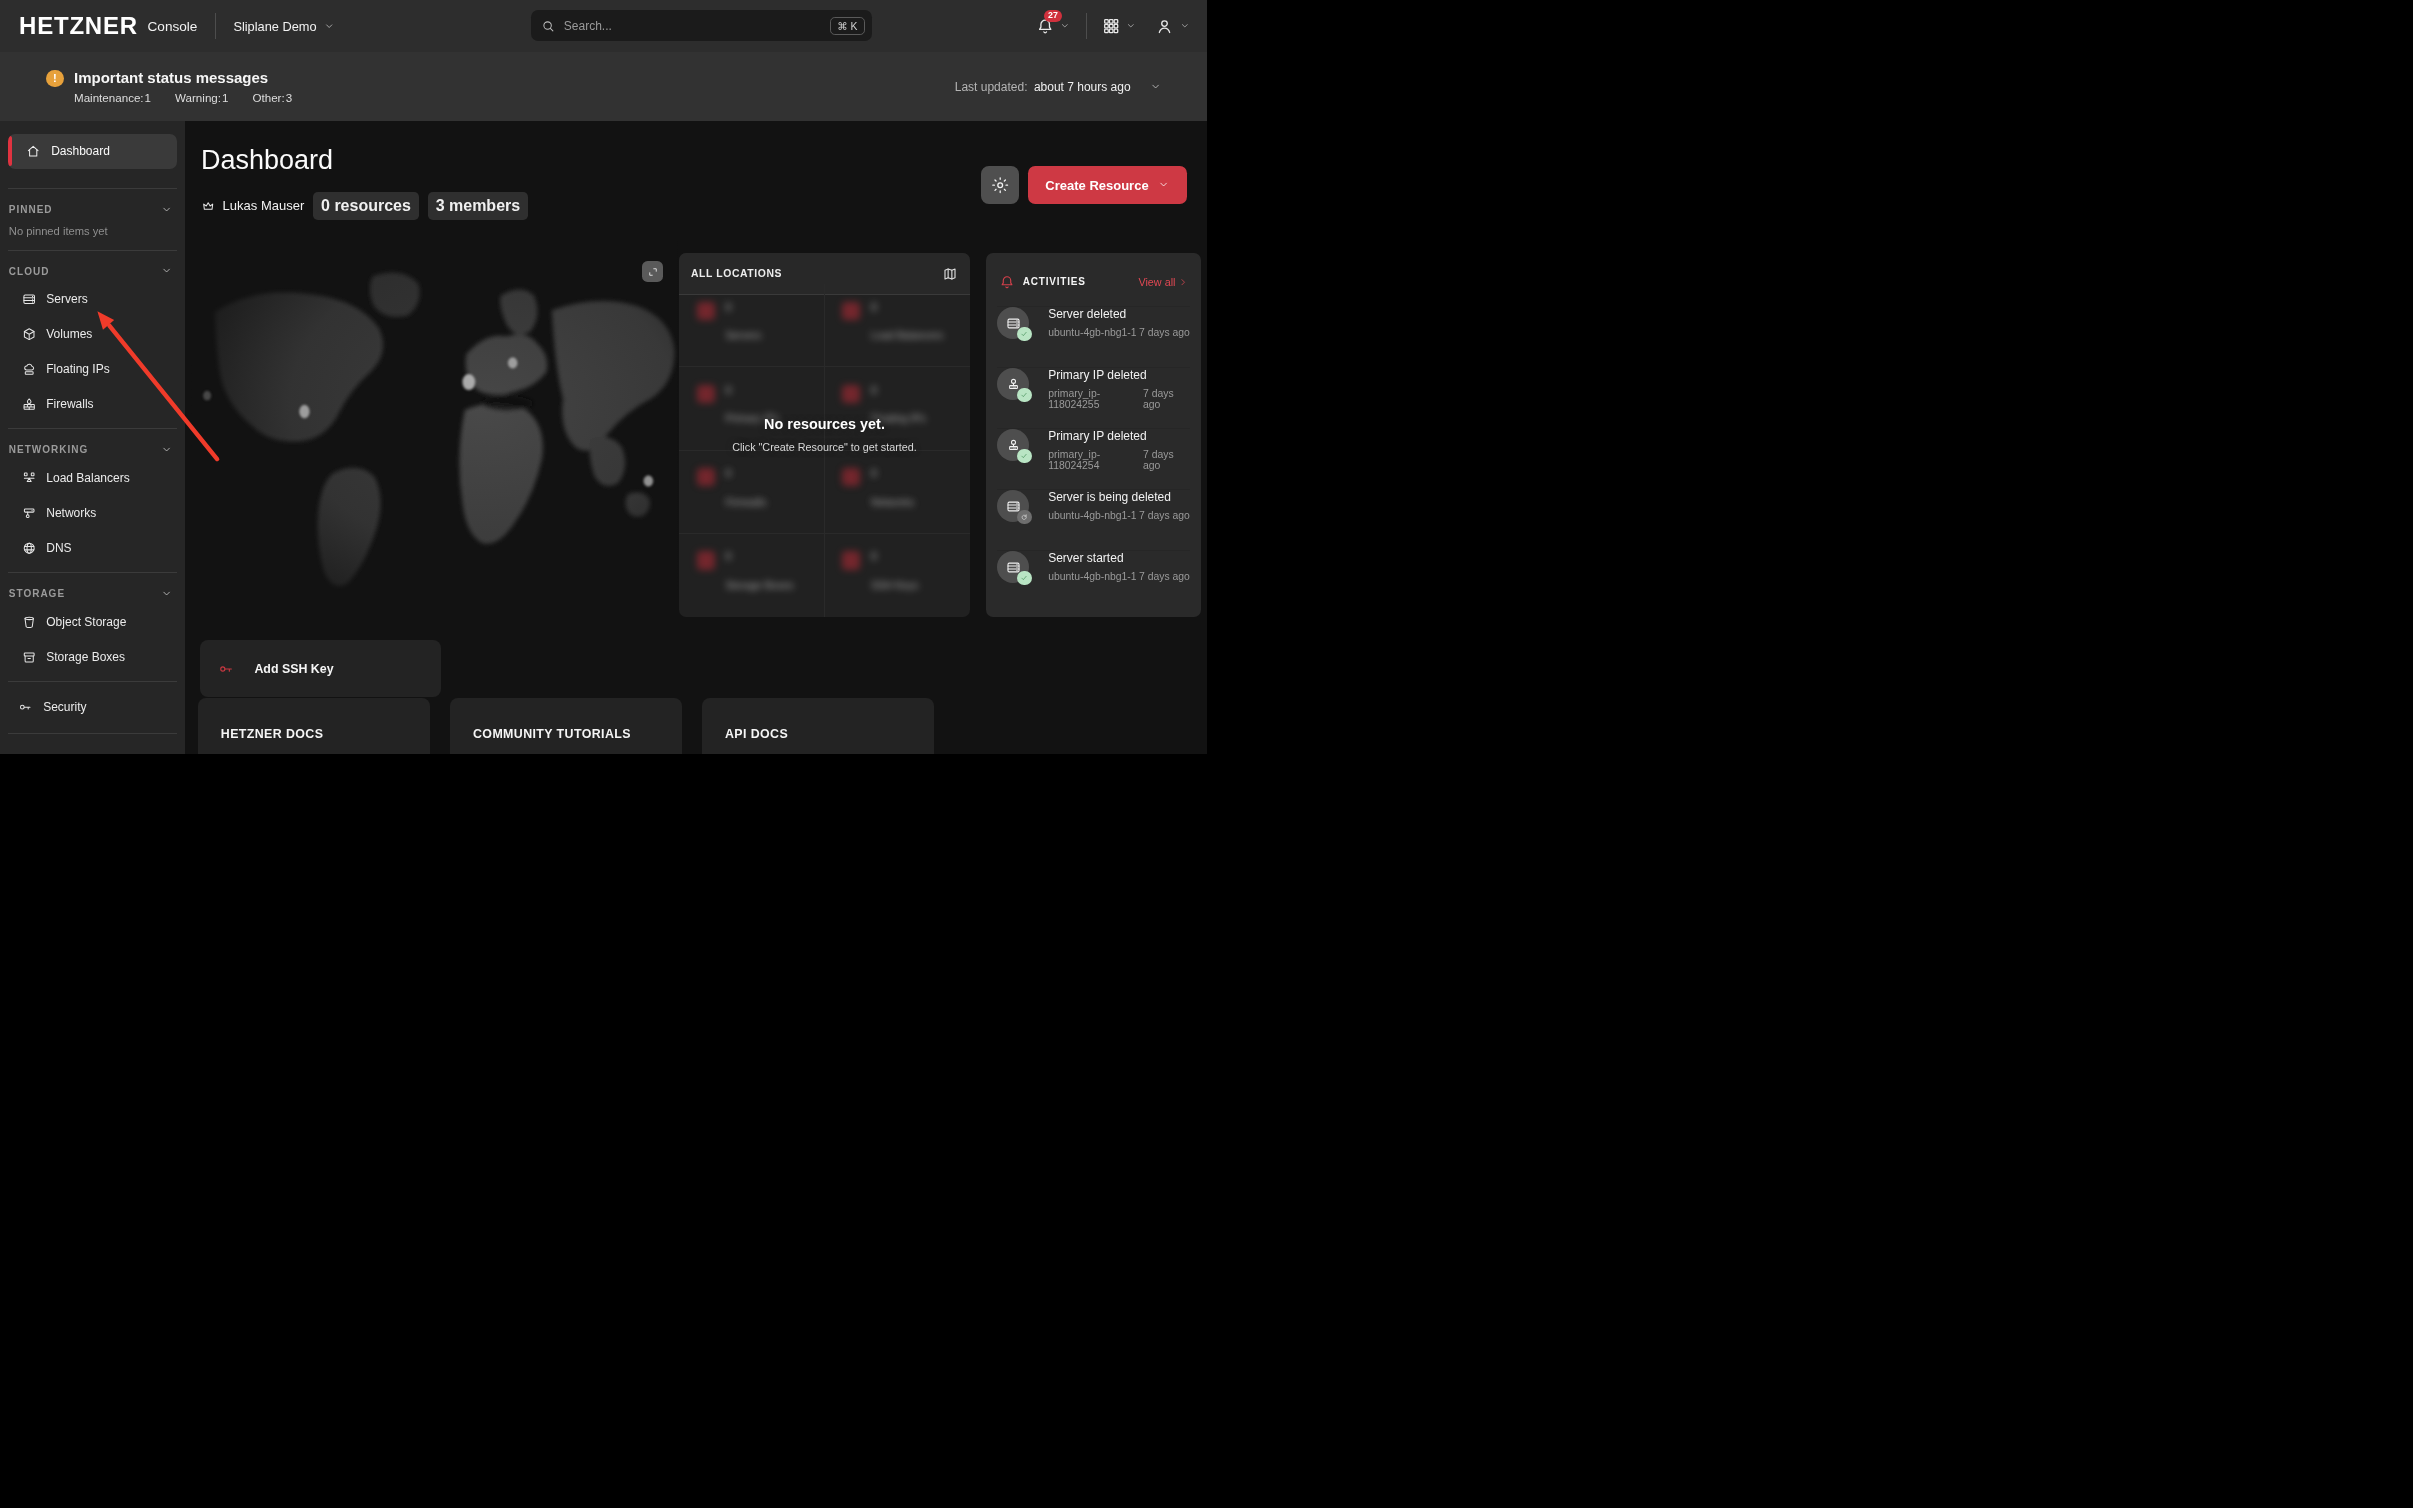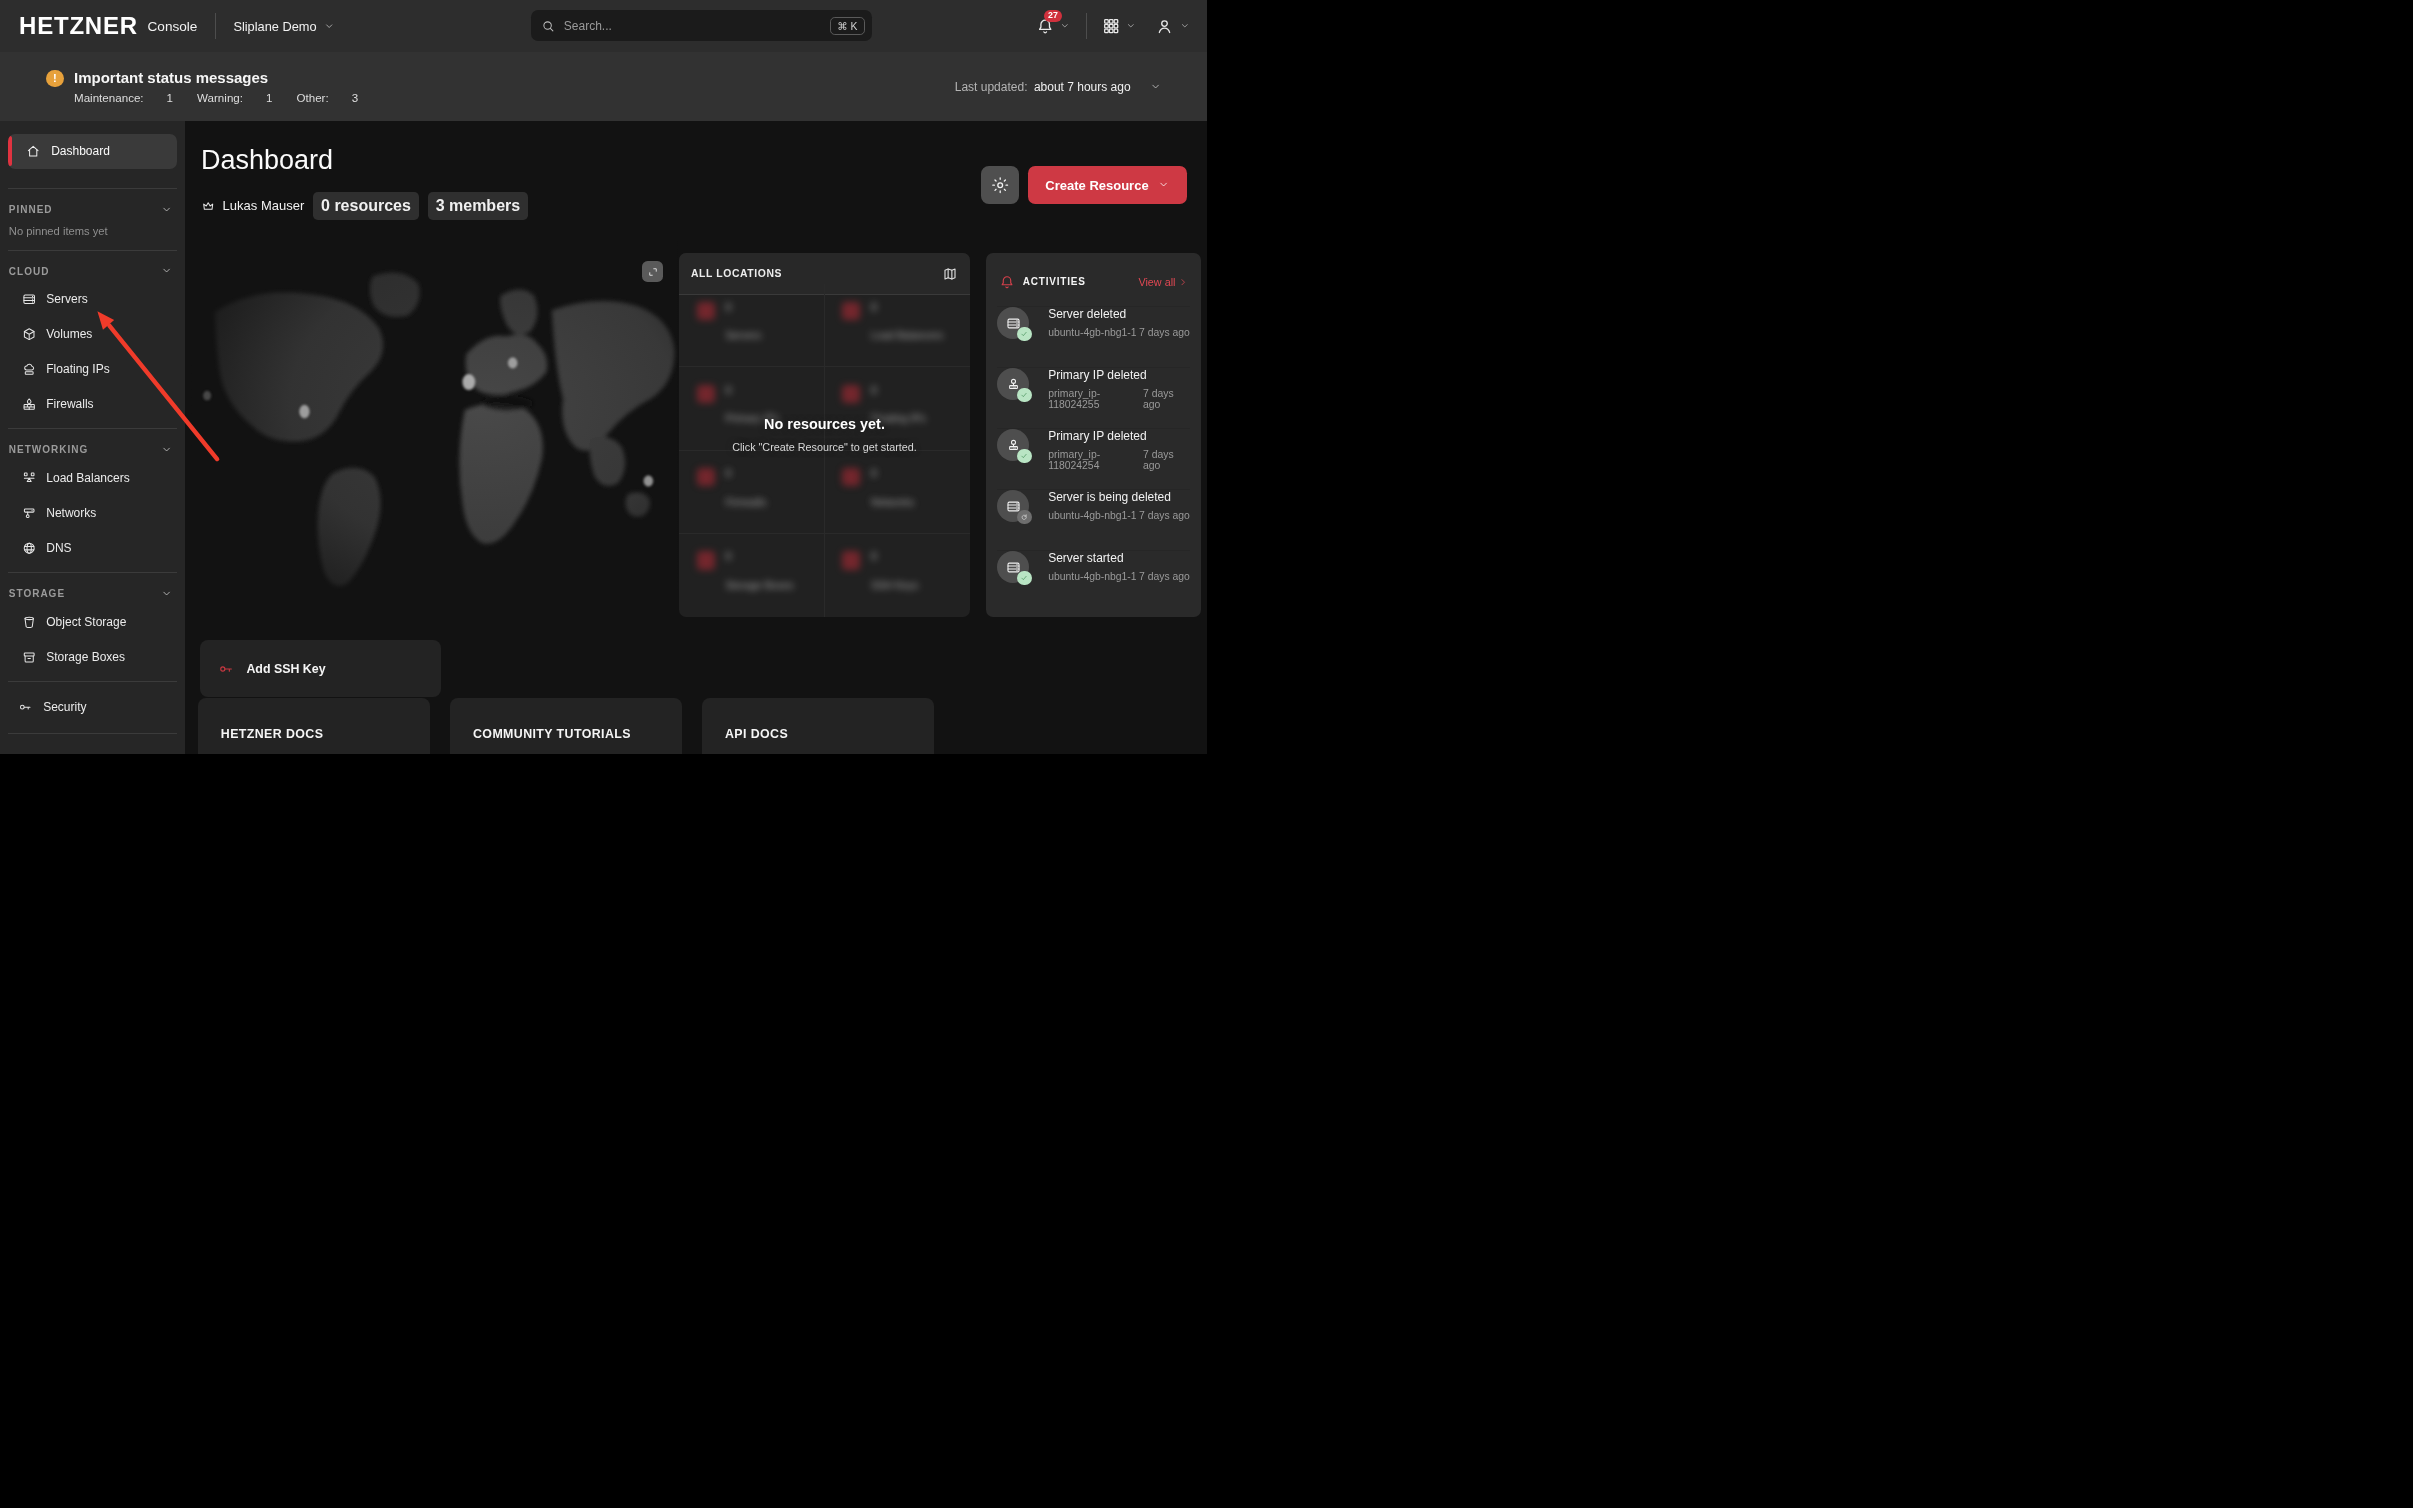--- a/index.html
+++ b/index.html
@@ -22,21 +22,21 @@
   .bell-wrap { position:relative; display:flex; align-items:center; gap:5.6px; cursor:pointer; color:#e9e9e9; }
   .badge { position:absolute; left:8px; top:-7.2px; background:#d0313d; color:#fff; font-size:8.8px; font-weight:700; border-radius:797px; padding:1.6px 4px; line-height:1; }
   .icbtn { display:flex; align-items:center; gap:5.6px; cursor:pointer; color:#e9e9e9; }
 
   
   .banner { position:absolute; left:0; top:52px; width:100%; height:69px; background:#323232; display:flex; align-items:center; justify-content:space-between; padding:0 46px; z-index:15; }
   .banner-left { display:flex; gap:10.4px; }
   .warn-dot { width:17.6px; height:17.6px; border-radius:50%; background:#e7a13b; color:#fff; font-weight:700; font-size:11.2px; display:flex; align-items:center; justify-content:center; margin-top:0.8px; }
   .banner-title { font-size:15px; font-weight:700; color:#f5f5f5; }
   .counts { display:flex; gap:24px; margin-top:5.6px; font-size:11.6px; color:#dedede; }
-  .count-pair { display:flex; gap:23px;justify-content:flex-end; }
+  .count-pair { display:flex; gap:1px;justify-content:flex-end; }
   .banner-right { display:flex; align-items:center; gap:6.4px; font-size:12px; cursor:pointer; }
   .lu-label { color:#b5b5b5; }
   .lu-value { color:#f0f0f0; }
   .banner-right .chev { margin-left:12.8px; }
 
   
   .sidebar { position:absolute; left:0; top:121px; width:185px; bottom:0; background:#262626; padding-top:12.8px; z-index:10; }
   .side-active { margin:0 8px; height:35px; background:#3a3a3a; border-radius:7.2px; position:relative; overflow:hidden; display:flex; align-items:center; gap:10.4px; padding-left:18.4px; cursor:pointer; }
   .side-active::before { content:""; position:absolute; left:0; top:2.4px; bottom:2.4px; width:4px; border-radius:4px; background:#e03340; }
   .side-active .lbl { font-size:12px; color:#fafafa; }
@@ -87,21 +87,21 @@
   .act-item { height:61px; display:flex; align-items:flex-start; gap:19px; border-top:0.8px solid #262626; cursor:default; }
   .avatar { position:relative; width:32px; height:32px; border-radius:50%; background:#4e4e4e; flex:none; display:flex; align-items:center; justify-content:center; color:#f2f2f2; }
   .st-badge { position:absolute; right:-2.4px; bottom:-2.4px; width:14.4px; height:14.4px; border-radius:50%; display:flex; align-items:center; justify-content:center; }
   .st-success { background:#b9e5c4; color:#2e7d43; }
   .st-running { background:#6e6e6e; color:#efefef; }
   .act-texts { flex:1; min-width:0; }
   .act-item-title { font-size:12px; color:#f2f2f2; white-space:nowrap; }
   .act-sub { display:flex; justify-content:space-between; margin-top:5.6px; font-size:10.4px; color:#9a9a9a; }
 
   
-  .ssh-card { position:absolute; left:15px; top:519px; width:241px; height:57px; background:#232323; border-radius:8px; display:flex; align-items:center; gap:12px; padding-left:18.4px; cursor:pointer; }
+  .ssh-card { position:absolute; left:15px; top:519px; width:241px; height:57px; background:#232323; border-radius:8px; display:flex; align-items:center; gap:20px; padding-left:18.4px; cursor:pointer; }
   .ssh-key { color:#c73841; }
   .ssh-label { font-size:12.4px; font-weight:600; color:#f5f5f5; }
   .doc-card { position:absolute; top:577px; width:232px; height:192px; background:#232323; border-radius:8px; padding:29px 0 0 23px; cursor:pointer; }
   .doc-title { font-size:12.4px; font-weight:700; letter-spacing:0.4px; color:#f5f5f5; }
 
   .arrow-overlay { position:absolute; inset:0; z-index:40; pointer-events:none; }
 </style>
 </head>
 <body>
 

